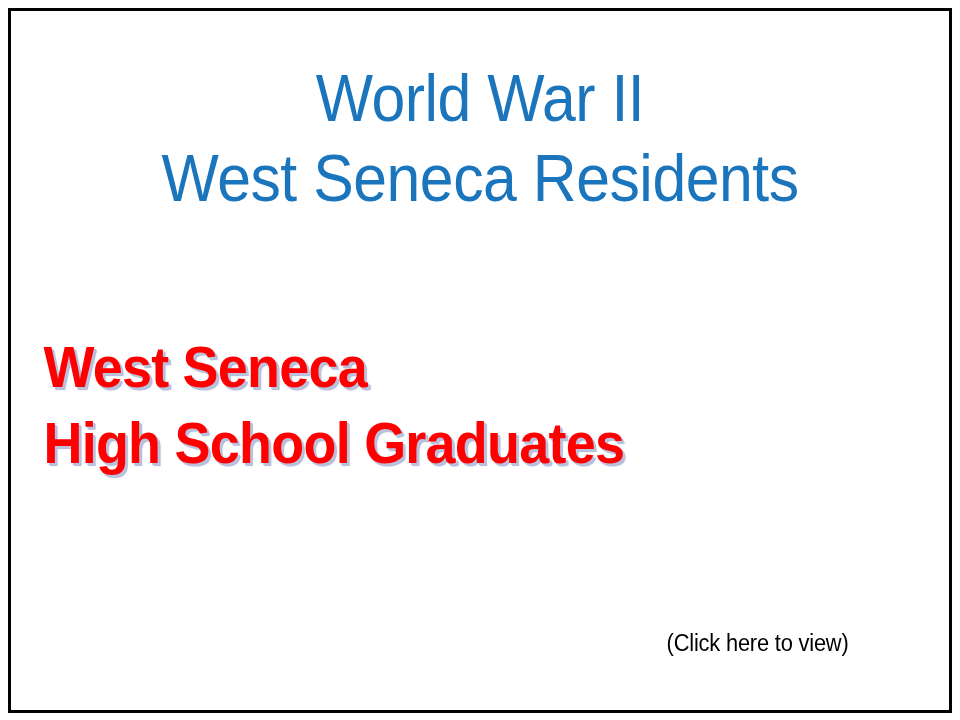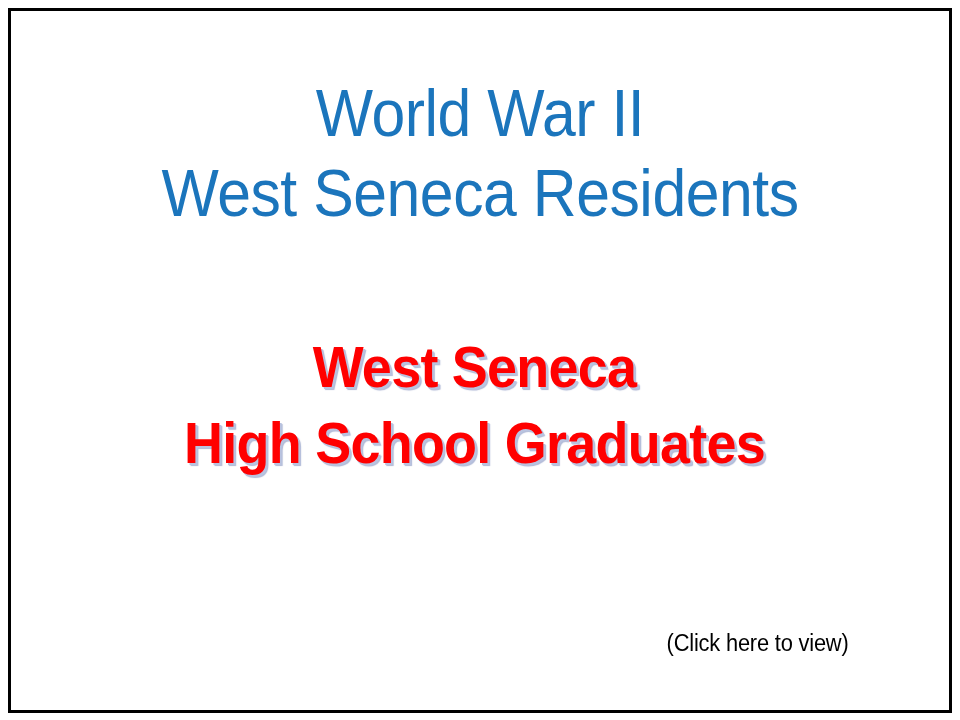--- a/index.html
+++ b/index.html
@@ -31,21 +31,21 @@
     position: relative;
     width: 100%;
     height: 100%;
   }
 
   
   .title-block {
     position: absolute;
     left: 0;
     right: 0;
-    top: 62px;
+    top: 47px;
     text-align: center;
   }
 
   .title-line {
     display: block;
     color: #1b75bc;
     font-family: "Liberation Sans", sans-serif;
     font-weight: 400;
     font-size: 66px;
     line-height: 80px;
@@ -57,21 +57,20 @@
 
   .title-line.line-1 { font-size: 66px; }
   .title-line.line-2 { font-size: 66px; }
 
   
   .subtitle-block {
     position: absolute;
     left: 0;
     right: 11px;
     top: 318px;
-    text-align: center;
   }
 
   .subtitle-line {
     display: block;
     color: #ff0000;
     font-family: "Liberation Sans", sans-serif;
     font-weight: 700;
     font-size: 58px;
     line-height: 76px;
     letter-spacing: -0.8px;

